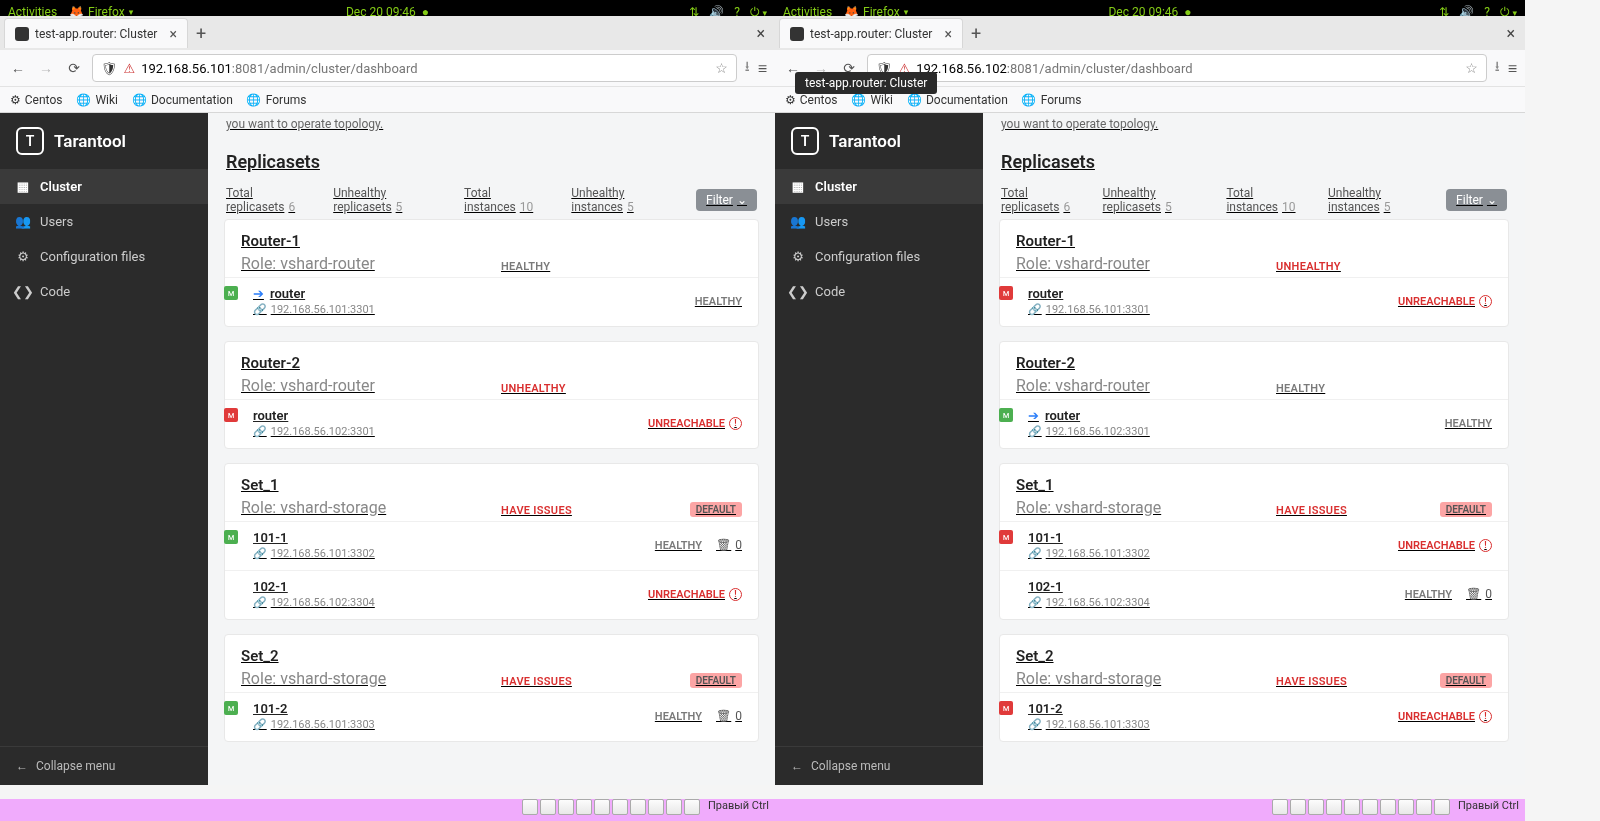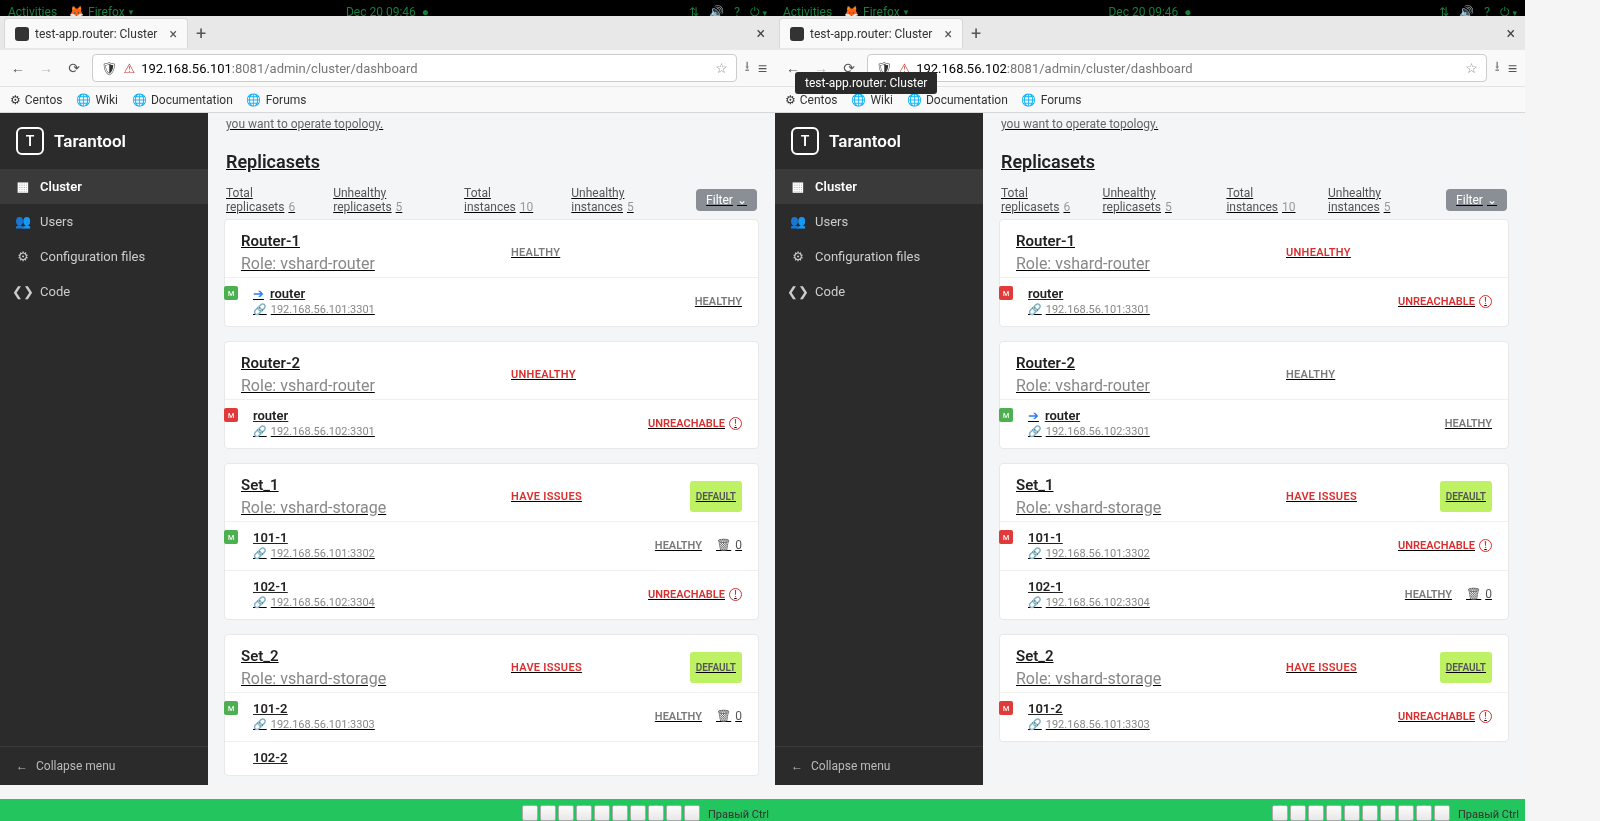--- a/index.html
+++ b/index.html
@@ -1,19 +1,19 @@
 <!DOCTYPE html>
 <html><head>
 <meta charset="utf-8">
 <style>
 * { margin:0; padding:0; box-sizing:border-box; font-family:-apple-system,BlinkMacSystemFont,"Segoe UI",Roboto,sans-serif; }
 body { width:1600px; height:821px; background:#f5f5f5; overflow:hidden; position:relative; }
 
 
-.gnome-panel { position:absolute; top:0; height:24px; background:#000; color:#15803d; display:flex; align-items:center; font-size:12px; padding:0 8px; }
+.gnome-panel { position:absolute; top:0; height:24px; background:#000; color:#84cc16; display:flex; align-items:center; font-size:12px; padding:0 8px; }
 .gnome-panel .gp-left { display:flex; gap:12px; align-items:center; }
 .gnome-panel .gp-center { position:absolute; left:50%; transform:translateX(-50%); display:flex; align-items:center; gap:6px;}
 .gnome-panel .gp-right { margin-left:auto; display:flex; gap:10px; align-items:center;}
 .gnome-panel .app-pill { display:flex; align-items:center; gap:4px;}
 .gnome-panel .chev { font-size:9px;}
 
 
 .half { position:absolute; top:16px; bottom:36px; display:flex; flex-direction:column; }
 .half.left { left:0; width:775px; }
 .half.right { left:775px; width:750px; }
@@ -49,45 +49,45 @@
 .collapse{ margin-top:auto; padding:12px 16px; display:flex; align-items:center; gap:8px; color:#bbb; font-size:12px; cursor:pointer; border-top:1px solid #3a3a3a;}
 
 .content { flex:1; background:#f4f5f6; overflow-y:auto; padding:0 16px 16px 16px; position:relative;text-decoration:underline;}
 .banner-frag { color:#666; font-size:12px; padding:4px 2px 10px 2px;}
 .section-title { font-size:18px; font-weight:600; color:#222; margin:10px 0 14px 2px;}
 .stats-row { display:flex; align-items:center; gap:18px; font-size:12px; color:#555; margin-bottom:5px; padding:0 2px;}
 .stats-row .num{ color:#999; margin-left:4px;}
 .filter-btn{ margin-left:auto; background:#8a8f95; color:#fff; border-radius:4px; padding:4px 10px; font-size:12px; display:flex; align-items:center; gap:4px; cursor:pointer;}
 
 .card { background:#fff; border:1px solid #e8e8e8; border-radius:4px; margin-bottom:14px; position:relative;}
-.card-head{ padding:12px 16px 4px 16px; display:flex; align-items:center; gap:10px;}
+.card-head{ padding:12px 16px 4px 16px; display:flex; align-items:flex-end; }
 .card-head .titleblock{ min-width:260px;}
 .card-head h4{ font-size:15px; font-weight:600; color:#222; margin-bottom:4px;}
 .card-head .role{ font-size:16px; color:#888;}
 .status{ font-size:11px; font-weight:600; letter-spacing:.3px;}
 .status.healthy{ color:#7a7a7a;}
 .status.bad{ color:#d92f2f;}
-.badge-default{ background:#bef264; color:#555; font-size:10px; font-weight:600; padding:10px 6px; border-radius:3px;}
+.badge-default{ background:#fca5a5; color:#555; font-size:10px; font-weight:600; padding:2px 6px; border-radius:3px;}
 .card-head .right{ margin-left:auto; display:flex; align-items:center; gap:10px;}
 
 .inst{ border-top:1px solid #f0f0f0; padding:8px 16px 10px 28px; display:flex; align-items:center; position:relative;}
 .inst .lead-tag{ position:absolute; left:-1px; top:8px; width:14px;height:14px; font-size:9px; color:#fff; display:flex; align-items:center; justify-content:center; border-radius:2px;}
 .lead-tag.green{ background:#4caf50;}
 .lead-tag.red{ background:#e03a3a;}
 .inst .leader-arrow{ color:#2d7ff9; margin-right:6px; font-size:13px;}
 .inst .iname{ font-size:13px; font-weight:600; color:#222; text-decoration:underline; cursor:pointer;}
 .inst .addr{ font-size:11px; color:#888; margin-top:2px; display:flex; align-items:center; gap:4px;}
 .inst .istatus{ margin-left:auto; font-size:11px; font-weight:600;}
 .inst .istatus.healthy{ color:#7a7a7a;}
 .inst .istatus.bad{ color:#d92f2f; display:flex; align-items:center; gap:4px;}
 .alert-icn{ width:13px;height:13px;border:1.5px solid #d92f2f;border-radius:50%; display:inline-flex;align-items:center;justify-content:center;font-size:9px;color:#d92f2f;}
 .bucket{ margin-left:14px; display:flex; align-items:center; gap:4px; font-size:12px; color:#555;}
 
 
-.taskbar-bottom { position:absolute; bottom:0; right:0; height:22px; background:#22c55e; display:flex; align-items:flex-end; font-size:11px; padding:0 6px; color:#333;}
+.taskbar-bottom { position:absolute; bottom:0; right:0; height:22px; background:#f0abfc; display:flex; align-items:flex-start; font-size:11px; padding:0 6px; color:#333;}
 .taskbar-bottom .icons{ display:flex; gap:2px; margin-right:8px;}
 .taskbar-bottom .tb-ic{ width:16px;height:16px;border:1px solid #aaa; background:linear-gradient(#fcfcfc,#e8e8e8);border-radius:2px;}
 </style>
 </head>
 <body>
 
 <div class="gnome-panel" style="left:0;width:775px;">
   <div class="gp-left">
     <span>Activities</span>
     <span class="app-pill">🦊 <span>Firefox</span> <span class="chev">▾</span></span>
@@ -280,27 +280,20 @@
               <span class="lead-tag green">м</span>
               <div>
                 <div style="display: flex; align-items: center;">
                   <span class="iname">101-2</span>
                 </div>
                 <div class="addr"><span>🔗</span>192.168.56.101:3303</div>
               </div>
               <span class="istatus healthy">HEALTHY</span>
               <span class="bucket"><span>🗑</span>0</span>
             </div>
-            <div class="inst">
-              <div>
-                <div style="display: flex; align-items: center;">
-                  <span class="iname">102-2</span>
-                </div>
-              </div>
-            </div>
           </div>
         </div>
     </div>
   </div>
 </div>
 
 <div class="half right">
   <div class="browser-chrome" style="position:relative;">
     <div class="tabstrip">
       <div class="tab">

